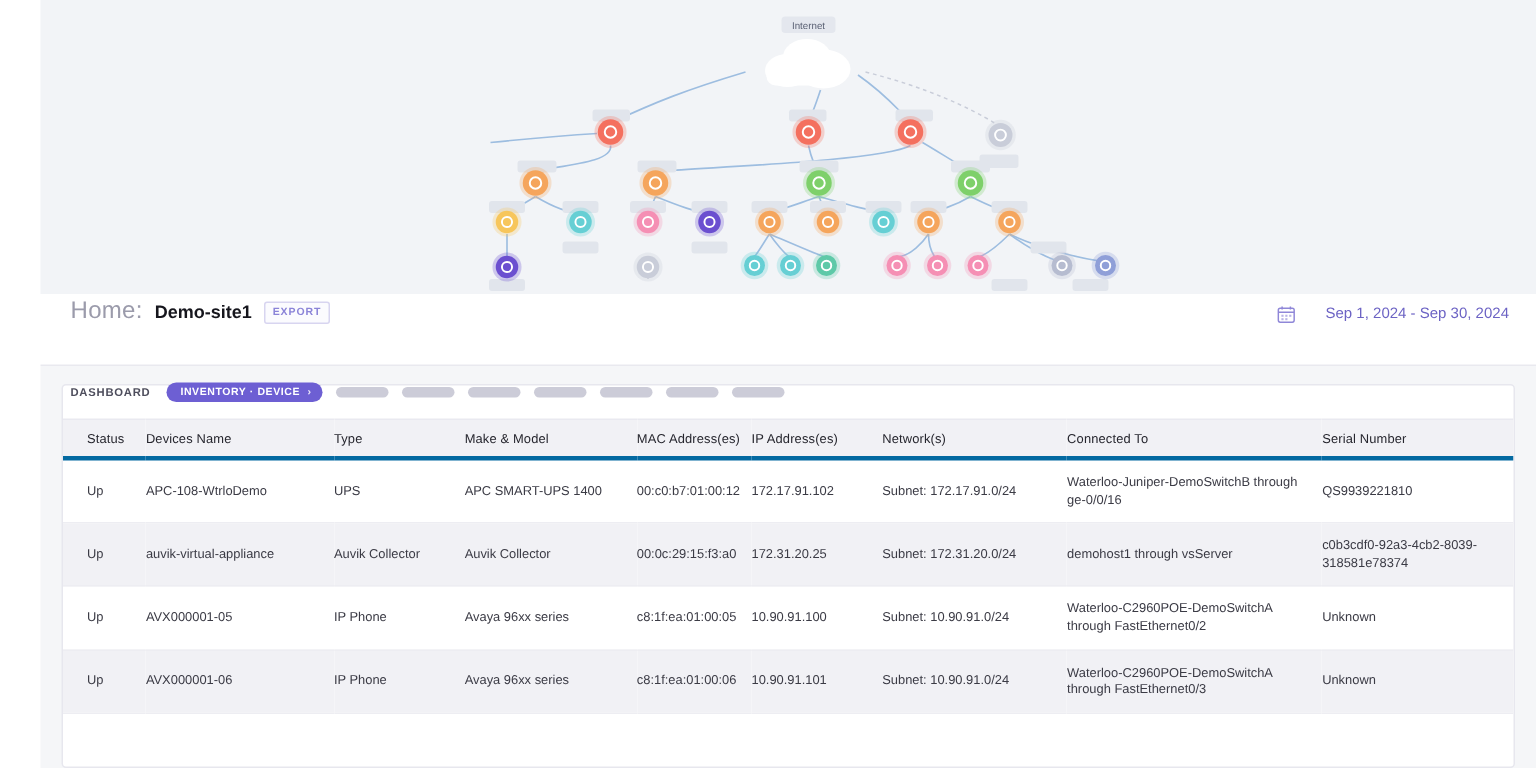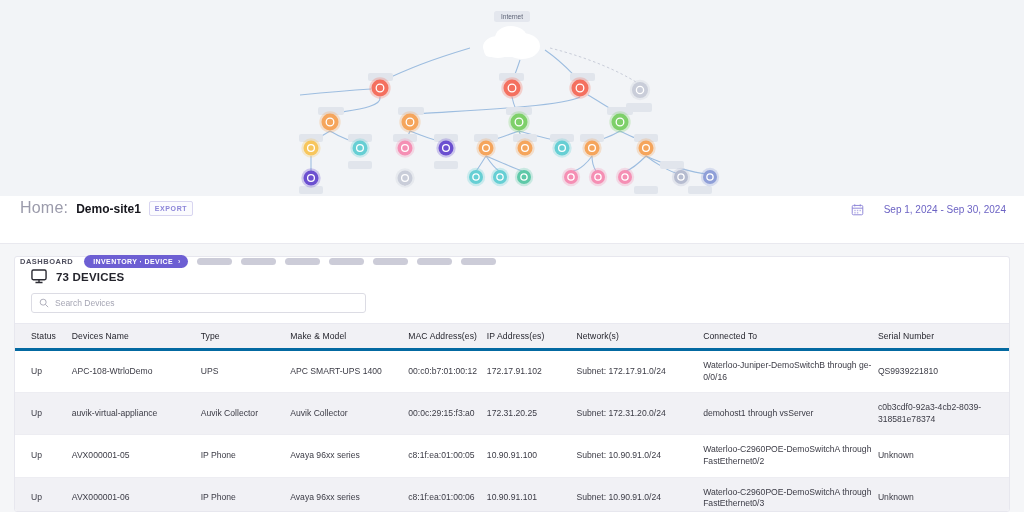--- a/index.html
+++ b/index.html
@@ -2,21 +2,21 @@
 <html><head>
 <meta charset="utf-8">
 <style>
   * { box-sizing: border-box; margin: 0; padding: 0; }
   html, body {
     width: 1024px; height: 512px;
     font-family: "Liberation Sans", sans-serif;
     background: #ffffff;
     overflow: hidden;
   }
-  #app { position: relative; width: 1024px; height: 512px; }
+  #app { position: relative; width: 1024px; height: 512px; padding-left: 27px; }
 
   
   .topology {
     position: relative;
     width: 1024px; height: 196px;
     background: #f2f4f7;
     overflow: hidden;
   }
   .topo-svg { position: absolute; left: 0; top: 0; }
 
@@ -379,36 +379,21 @@
       <span class="nav-pill-ghost"></span>
       <span class="nav-pill-ghost"></span>
       <span class="nav-pill-ghost"></span>
     </div>
   </div>
 
   <div class="content">
     <div class="card">
 
       <div class="card-top">
-        <div class="devices-title">
-          <svg class="monitor-icon" viewBox="0 0 18 17">
-            <rect x="1" y="1.2" width="16" height="11" rx="1.6" fill="none" stroke="#2b2b33" stroke-width="1.6"></rect>
-            <line x1="9" y1="12.2" x2="9" y2="15" stroke="#2b2b33" stroke-width="1.6"></line>
-            <line x1="5" y1="15.3" x2="13" y2="15.3" stroke="#2b2b33" stroke-width="1.6"></line>
-          </svg>
-          <span>73 DEVICES</span>
-        </div>
-
-        <div class="search-wrap">
-          <svg class="search-icon" viewBox="0 0 12 12">
-            <circle cx="5" cy="5" r="3.6" fill="none" stroke="#a8a8b6" stroke-width="1.1"></circle>
-            <line x1="7.7" y1="7.7" x2="11" y2="11" stroke="#a8a8b6" stroke-width="1.1"></line>
-          </svg>
-          <input class="search-input" type="text" placeholder="Search Devices" style="">
-        </div>
+
       </div>
 
       <table>
         <colgroup>
           <col class="col-status">
             <col class="col-name">
             <col class="col-type">
           <col class="col-make">
             <col class="col-mac">
             <col class="col-ip">

